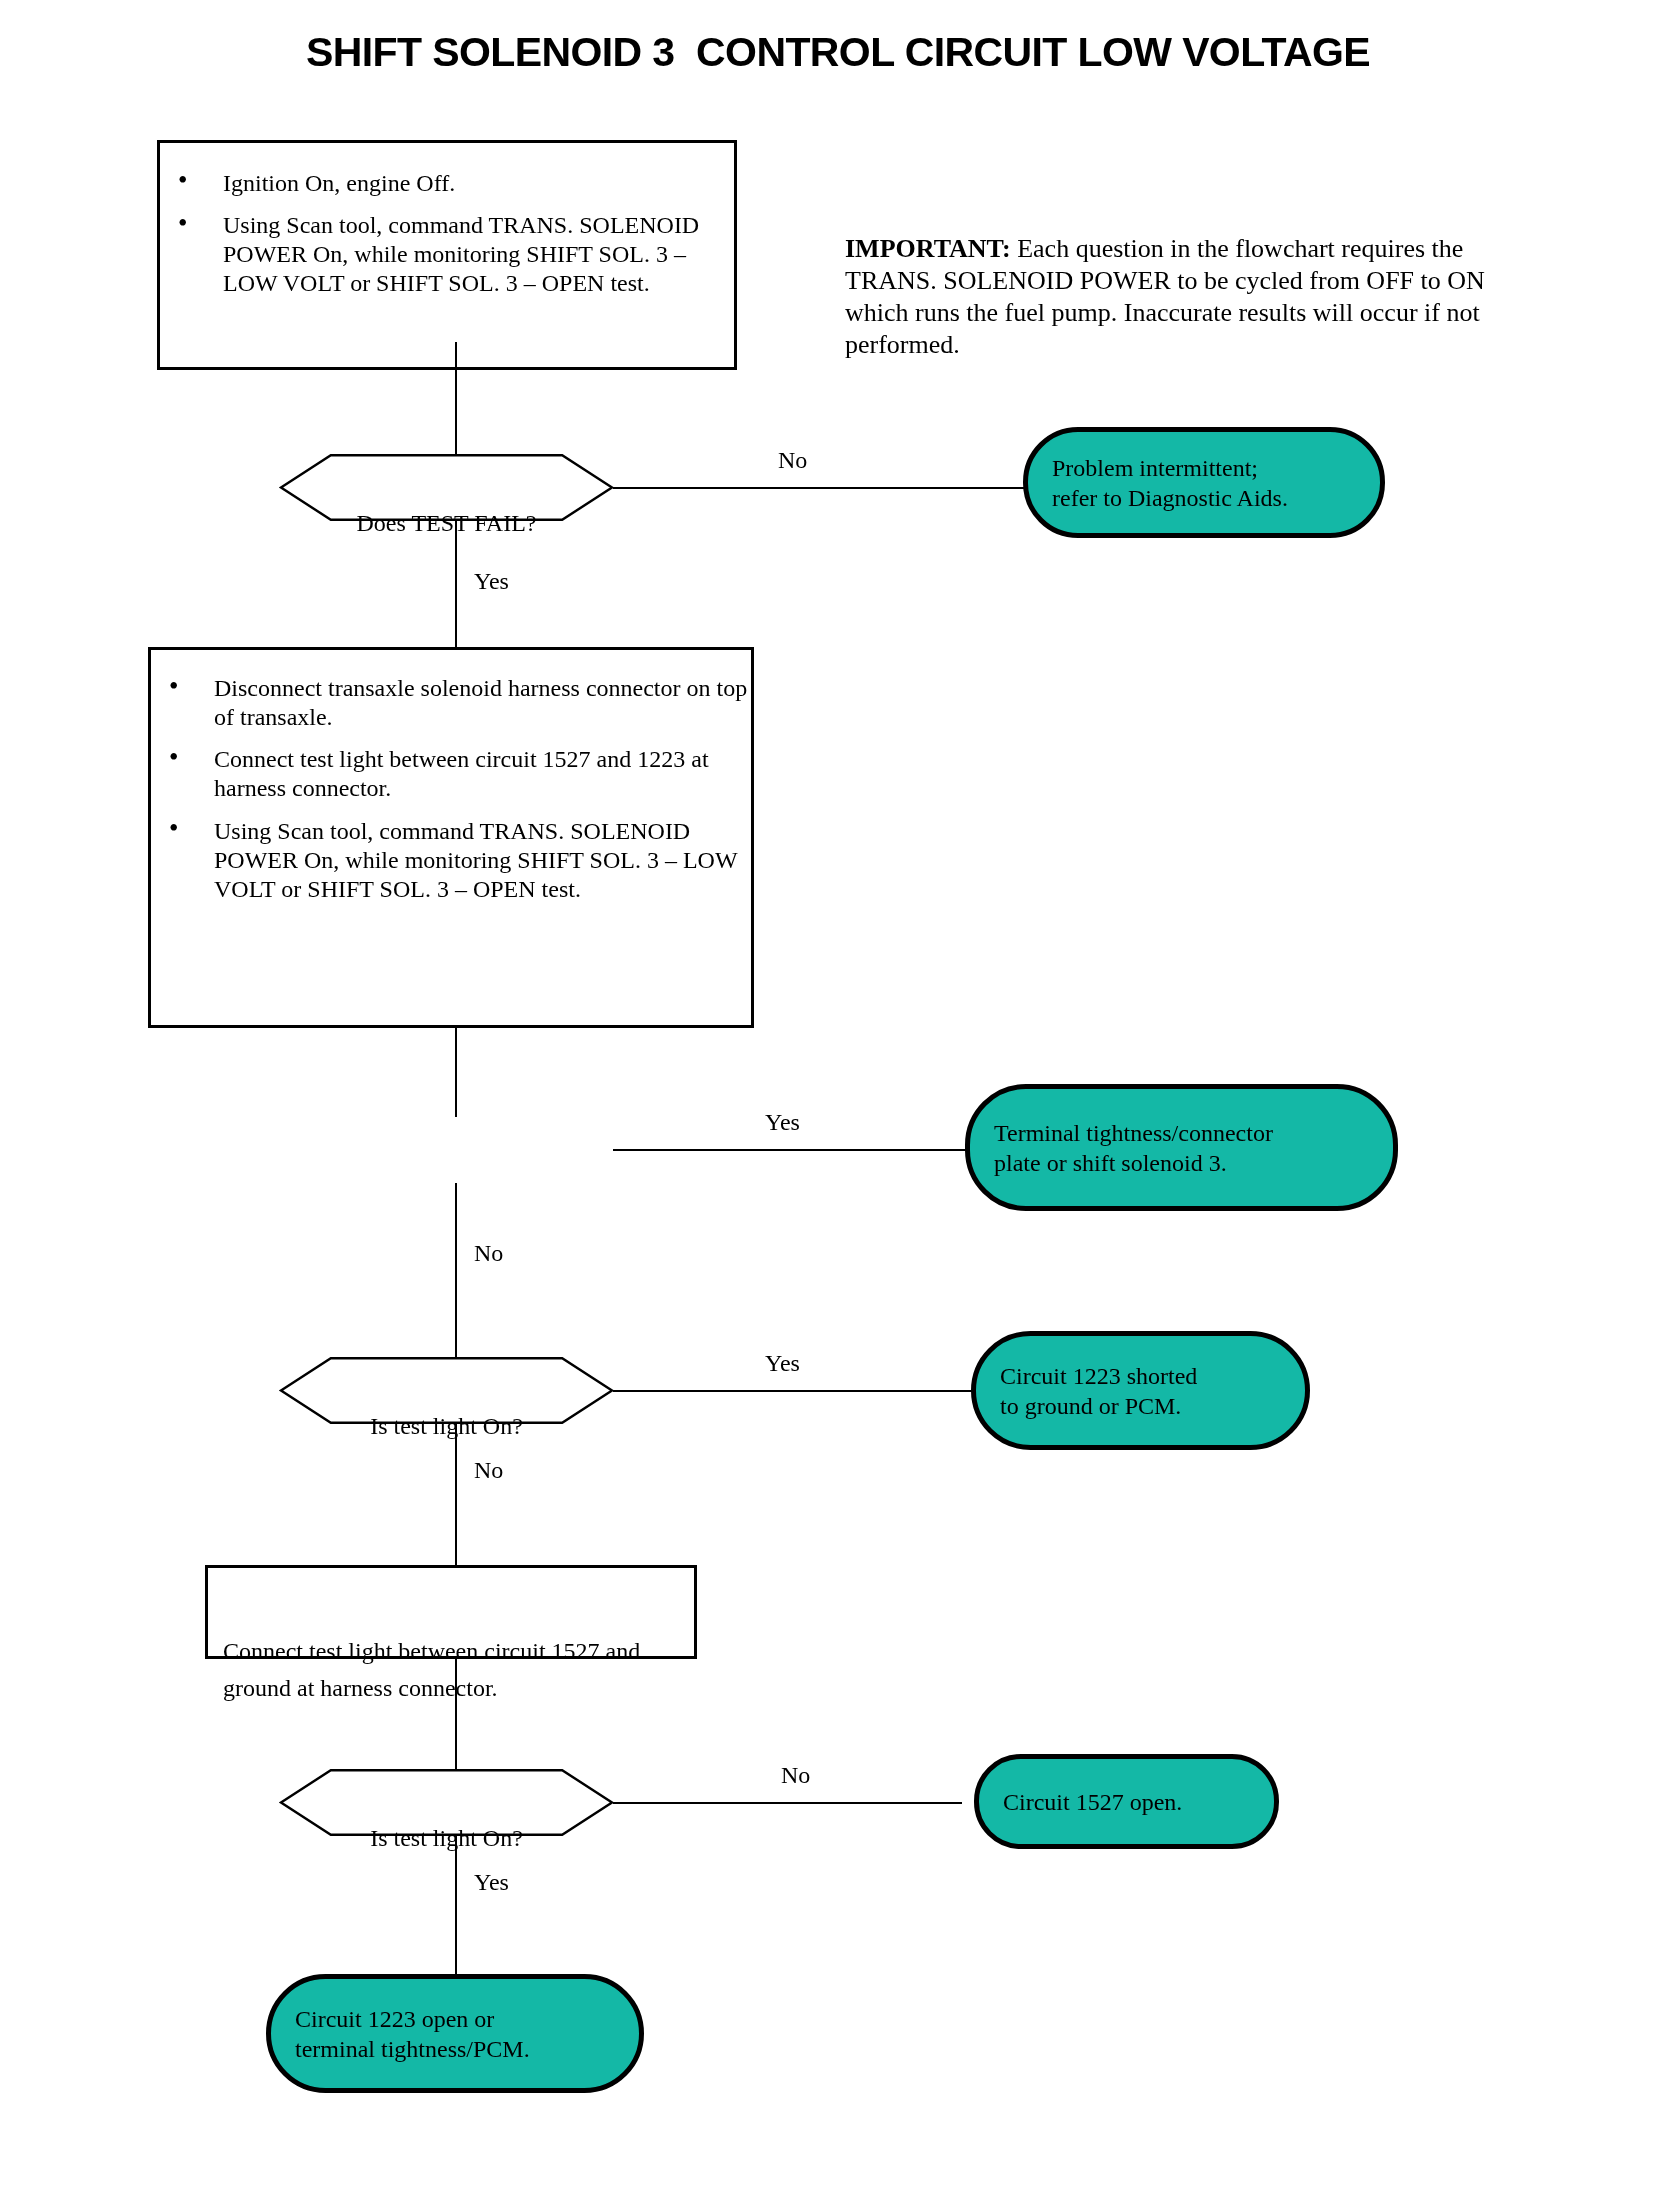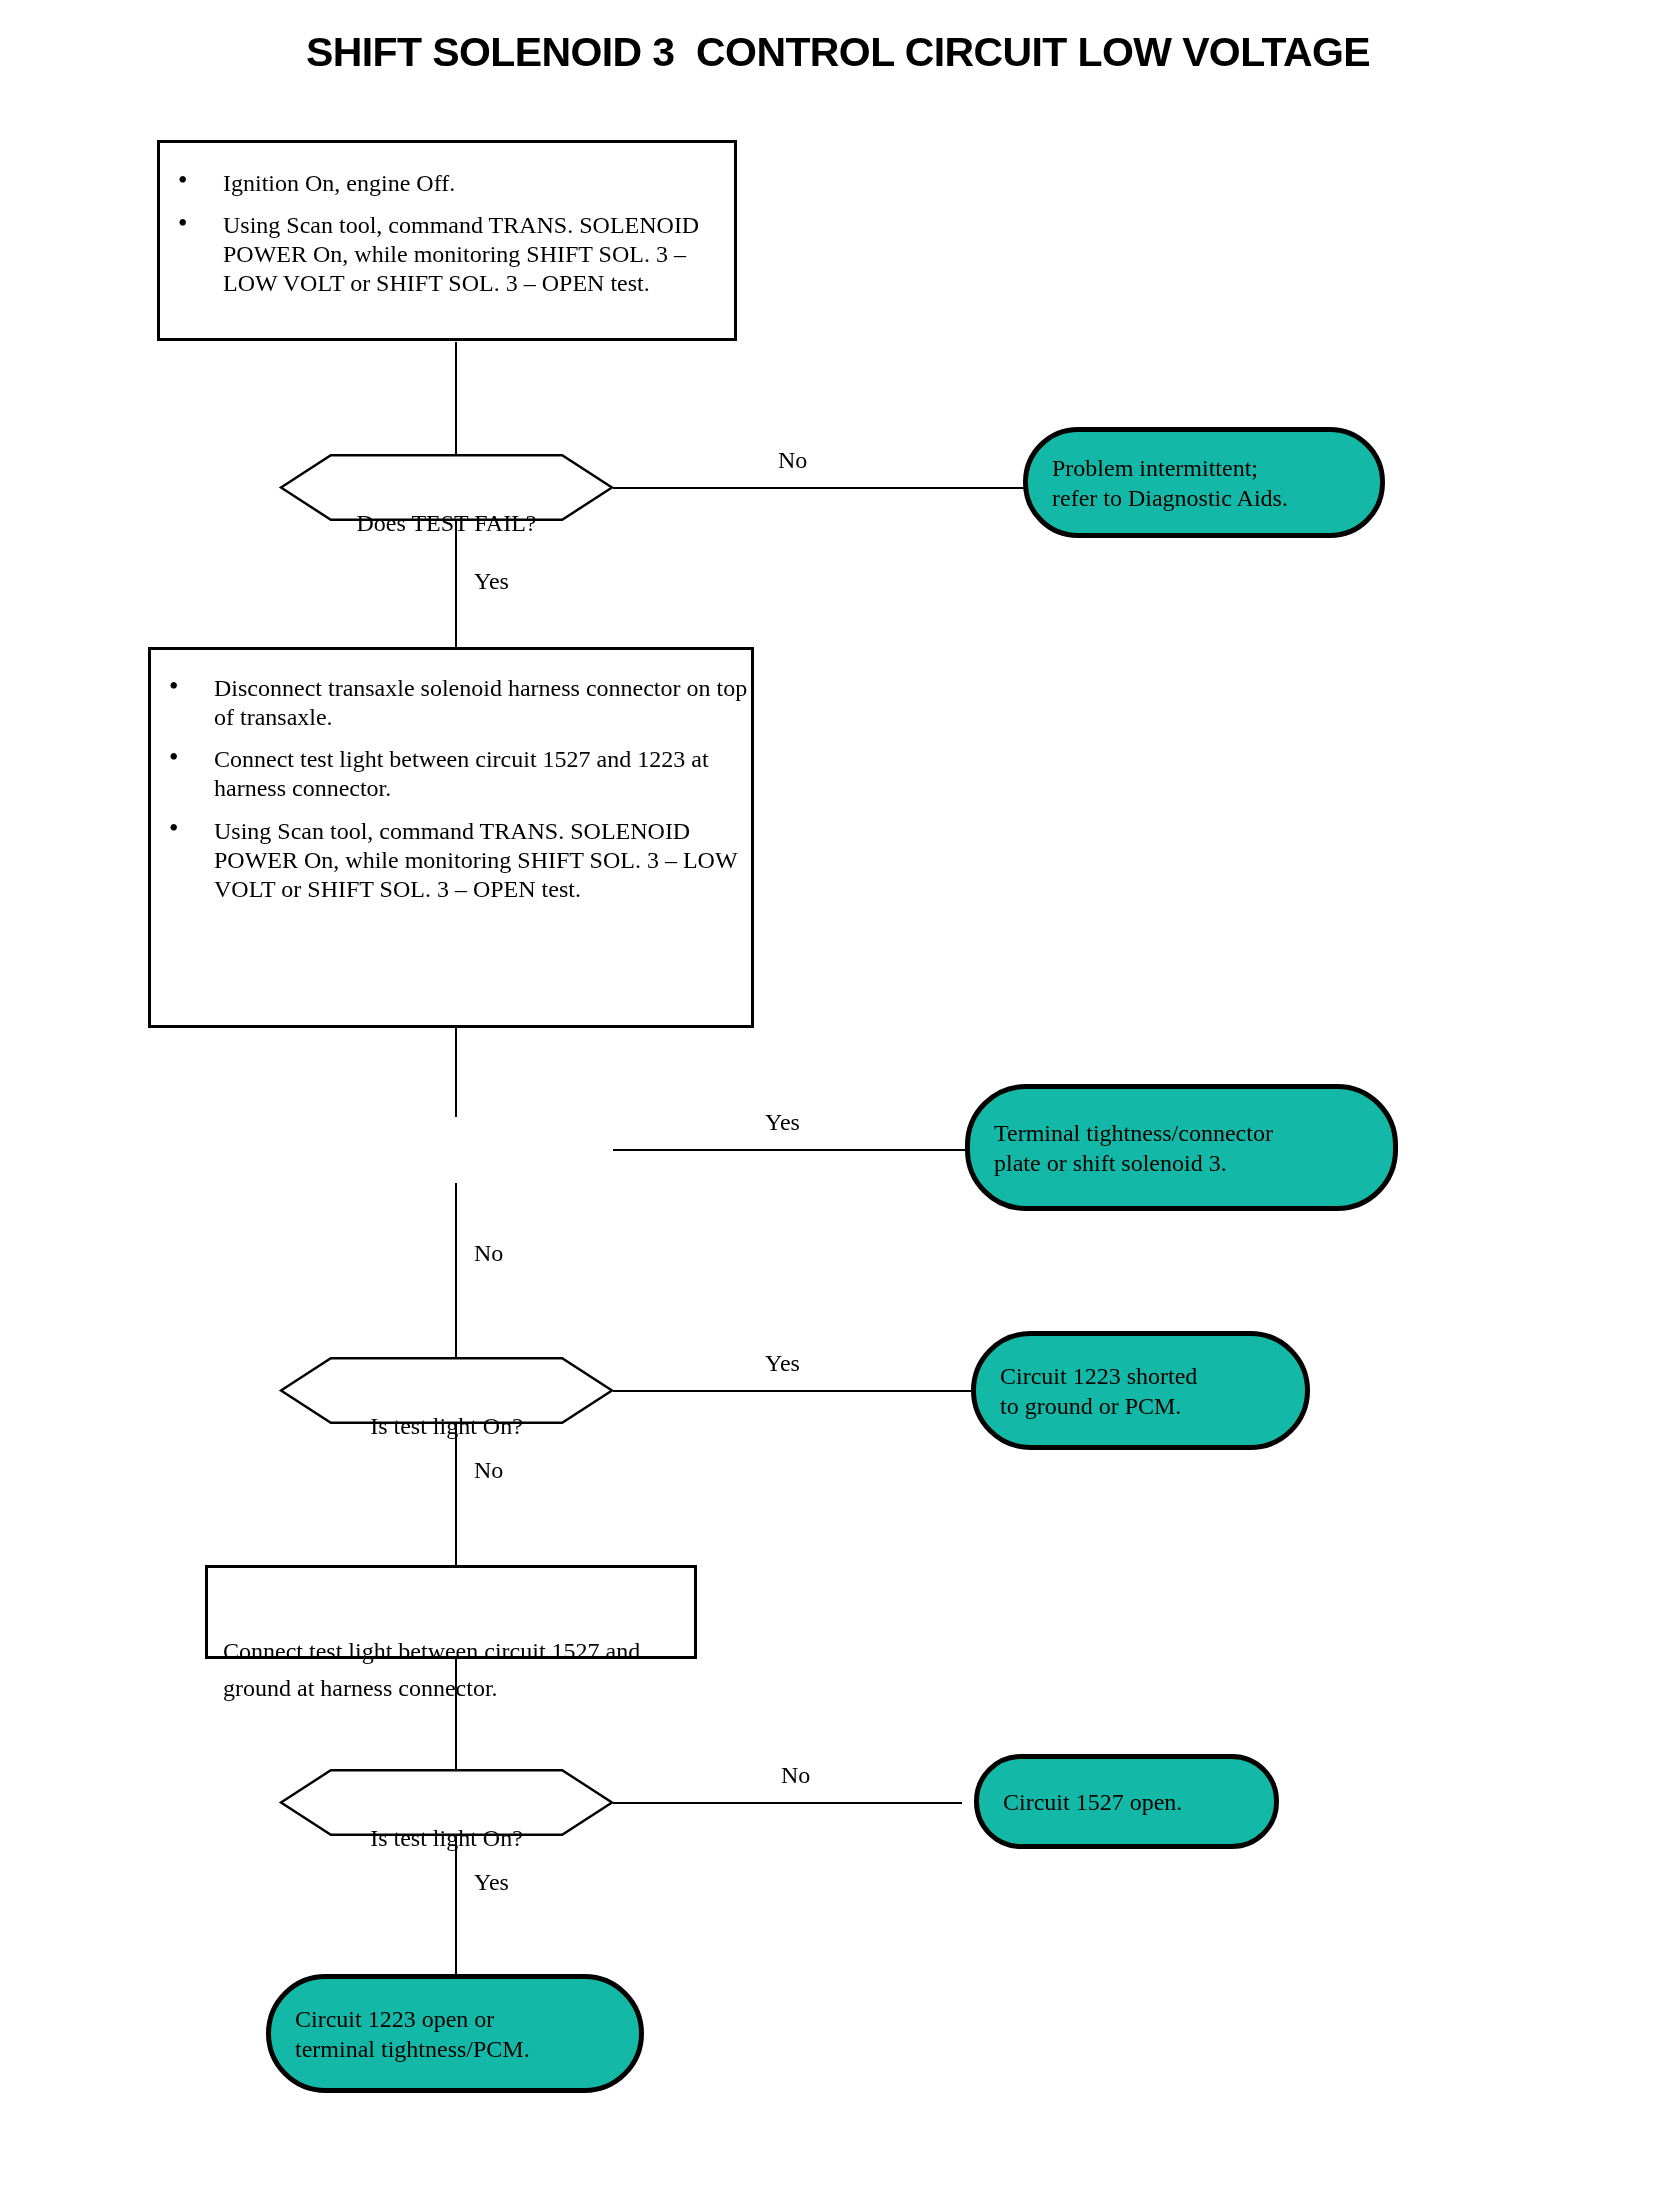--- a/index.html
+++ b/index.html
@@ -51,22 +51,25 @@
   #note{font-size:26px;line-height:32px;white-space:pre-line;}
   #note b{font-weight:700;}
 </style>
 </head>
 <body>
 
 <div id="canvas">
 
   <div class="abs" id="title">SHIFT SOLENOID 3  CONTROL CIRCUIT LOW VOLTAGE</div>
 
+  <div class="abs" id="note" style="left:845px;top:201px;width:705px;">
+    <b>IMPORTANT:</b><span>  Each question in the flowchart requires the TRANS. SOLENOID POWER to be cycled from OFF to ON which runs the fuel pump. Inaccurate results will occur if not performed.</span>
+  </div>
 
-  <div class="abs proc" style="left:157px;top:140px;width:580px;height:201px;padding-left:40px;">
+  <div class="abs proc" style="left:157px;top:140px;width:580px;height:230px;padding-left:40px;">
     <div class="inner" style="padding:25.5px 16px 0 0;">
       <ul class="bul">
         <li>Ignition On, engine Off.</li>
         <li>Using Scan tool, command TRANS. SOLENOID POWER On, while monitoring SHIFT SOL. 3 – LOW VOLT or SHIFT SOL. 3 – OPEN test.</li>
       </ul>
     </div>
   </div>
 
   <div class="abs vline" style="left:455px;top:342px;height:114px;"></div>
 

